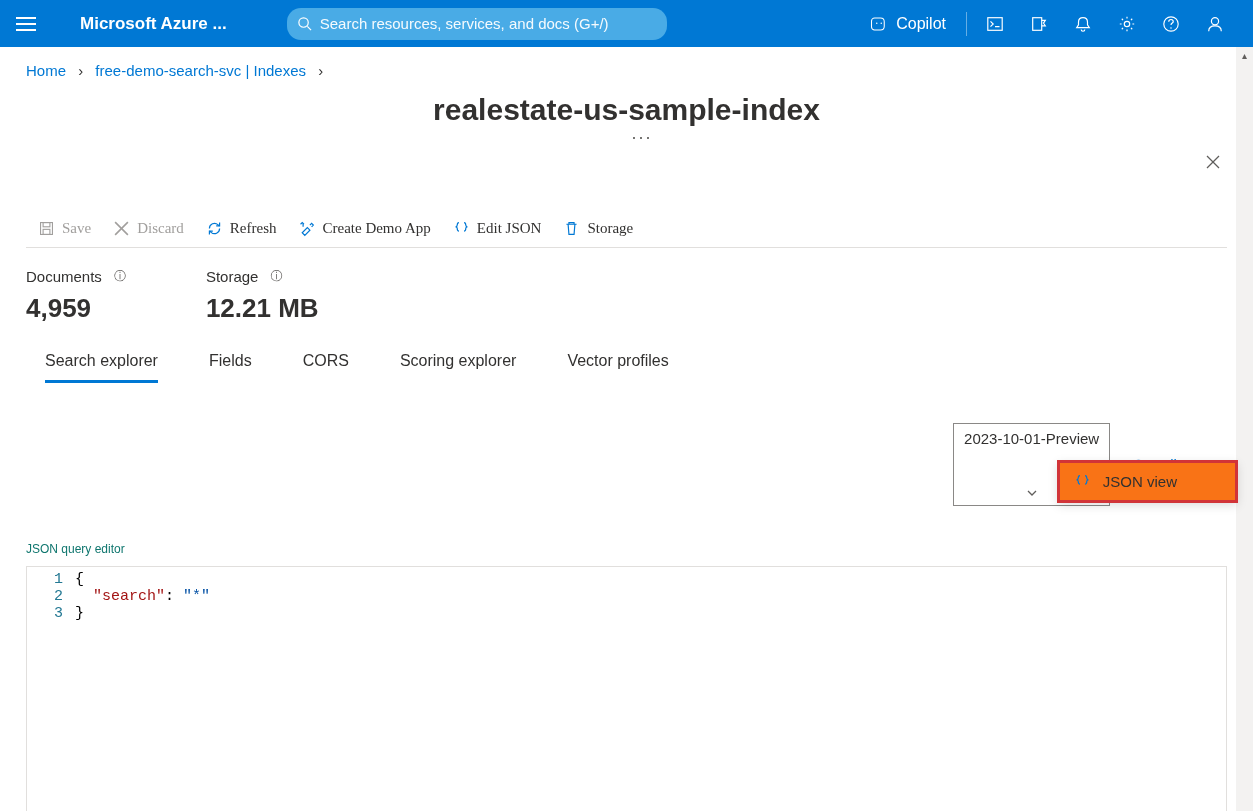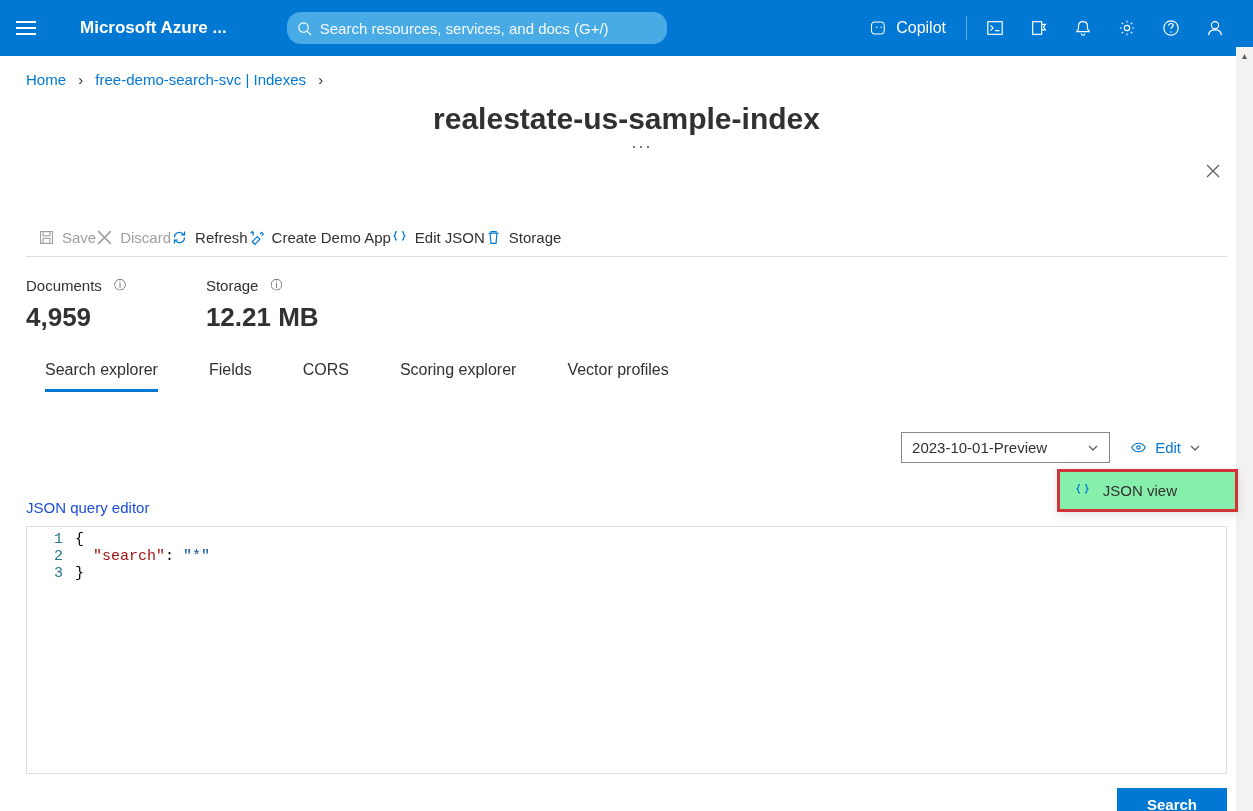--- a/index.html
+++ b/index.html
@@ -1,19 +1,19 @@
 <!DOCTYPE html>
 <html><head>
 <meta charset="utf-8">
 <style>
   * { box-sizing: border-box; margin: 0; padding: 0; }
   body { font-family: "Segoe UI", -apple-system, BlinkMacSystemFont, sans-serif; font-size: 14px; color: #323130; background:#fff; }
   
   
-  .topbar { background: #0078d4; height: 56px; display:flex; align-items:center; padding:0 16px; color:#fff; }
+  .topbar { background: #0078d4; height: 47px; display:flex; align-items:center; padding:0 16px; color:#fff; }
   .hamburger { width:20px; height:14px; display:flex; flex-direction:column; justify-content:space-between; cursor:pointer; }
   .hamburger div { height:2px; background:#fff; }
   .brand { font-weight:600; font-size:17px; margin-left:44px; white-space:nowrap; }
   .search-box { margin-left:60px; background:#49abe6; height:32px; border-radius:14px; display:flex; align-items:center; padding:0 10px; width:380px; }
   .search-box .icon { margin-right:8px; }
   .search-box span.ph { color:#fff; font-size:15px; opacity:.95; }
   .topbar .right { margin-left:auto; display:flex; align-items:center; gap:0; }
   .copilot { display:flex; align-items:center; gap:8px; font-size:16px; padding:0 14px; cursor:pointer; }
   .sep { width:1px; height:24px; background:rgba(255,255,255,.4); margin:0 6px; }
   .top-icon { width:44px; height:47px; display:flex; align-items:center; justify-content:center; cursor:pointer; }
@@ -23,48 +23,48 @@
   .crumbs a { color:#0078d4; text-decoration:none; cursor:pointer; }
   .crumbs .chev { color:#323130; padding:0 8px; }
   
   
   .title-row { display:flex; align-items:center; padding:14px 26px 8px;flex-direction:column; }
   .title-row h1 { font-size:30px; font-weight:600; }
   .title-row .dots { margin-left:30px; color:#605e5c; font-size:18px; cursor:pointer; letter-spacing:1px; }
   .title-row .close { margin-left:auto; font-size:18px; color:#605e5c; cursor:pointer; padding:6px; }
   
   
-  .toolbar { display:flex; align-items:center; padding:36px 26px 10px; border-bottom:1px solid #e1dfdd; margin:0 26px 0 26px; padding-left:12px; padding-right:0; }
+  .toolbar { display:flex; align-items:center; padding:36px 26px 10px; gap:22px; border-bottom:1px solid #e1dfdd; margin:0 26px 0 26px; padding-left:12px; padding-right:0;font-family:Liberation Serif, serif; }
   .tbtn { display:flex; align-items:center; gap:7px; font-size:15px; cursor:pointer; color:#323130; }
   .tbtn.disabled { color:#a19f9d; }
   
   
   .stats { display:flex; gap:80px; padding:20px 38px 0 26px; }
   .stat .lbl { font-size:15px; color:#323130; display:flex; align-items:center; gap:12px; }
   .stat .lbl .info { color:#605e5c; font-size:12px; }
   .stat .val { font-size:26px; font-weight:600; margin-top:8px; }
   
   
   .tabs { display:flex; gap:32px; padding:28px 26px 0; border-bottom: none; }
   .tab { font-size:16px; padding-bottom:10px; cursor:pointer; color:#323130;margin-left:19px; }
   .tab.active { border-bottom:3px solid #0078d4; }
   
   
   .controls-row { display:flex; justify-content:flex-end; align-items:center; gap:20px; padding:40px 52px 0 26px; position:relative; }
-  .select-box { border:1px solid #8a8886; padding:6px 10px; display:flex; align-items:center; gap:40px; font-size:15px; cursor:pointer; background:#fff; }
+  .select-box { border:1px solid #8a8886; padding:6px 10px; display:flex; align-items:center; gap:40px; font-size:15px; cursor:pointer; background:#fff;flex-direction:column; }
   .select-box .chev-d { color:#605e5c; }
   .view-btn { display:flex; align-items:center; gap:8px; color:#0078d4; font-size:15px; cursor:pointer; }
   
   
   .dropdown { position:absolute; right:16px; top:78px; background:#fff; box-shadow:0 3px 10px rgba(0,0,0,.15); z-index:10; }
   .dd-item { display:flex; align-items:center; gap:12px; padding:12px 60px 12px 16px; font-size:15px; cursor:pointer; }
-  .dd-item.highlight { background:#86efac; outline:3px solid #d13438; outline-offset:-2px; }
-  
-  
-  .editor-label { padding:36px 26px 6px; font-size:15px; color:#1d4ed8; }
+  .dd-item.highlight { background:#f97316; outline:3px solid #d13438; outline-offset:-2px; }
+  
+  
+  .editor-label { padding:36px 26px 6px; font-size:12px; color:#0f766e; }
   .editor { margin:4px 26px 0 26px; border:1px solid #e1dfdd; height:248px; display:flex; font-family: Consolas, "Courier New", monospace; font-size:15px; background:#fff; position:relative; }
   .gutter { width:48px; text-align:right; padding:4px 12px 0 0; color:#237893; user-select:none; }
   .code { padding:4px 0 0 0; white-space:pre; }
   .code .brace { color:#000; }
   .code .key { color:#a31515; }
   .code .colon { color:#000; }
   .code .str { color:#0451a5; }
   
   
   .search-row { display:flex; justify-content:flex-end; padding:14px 26px 0; }

